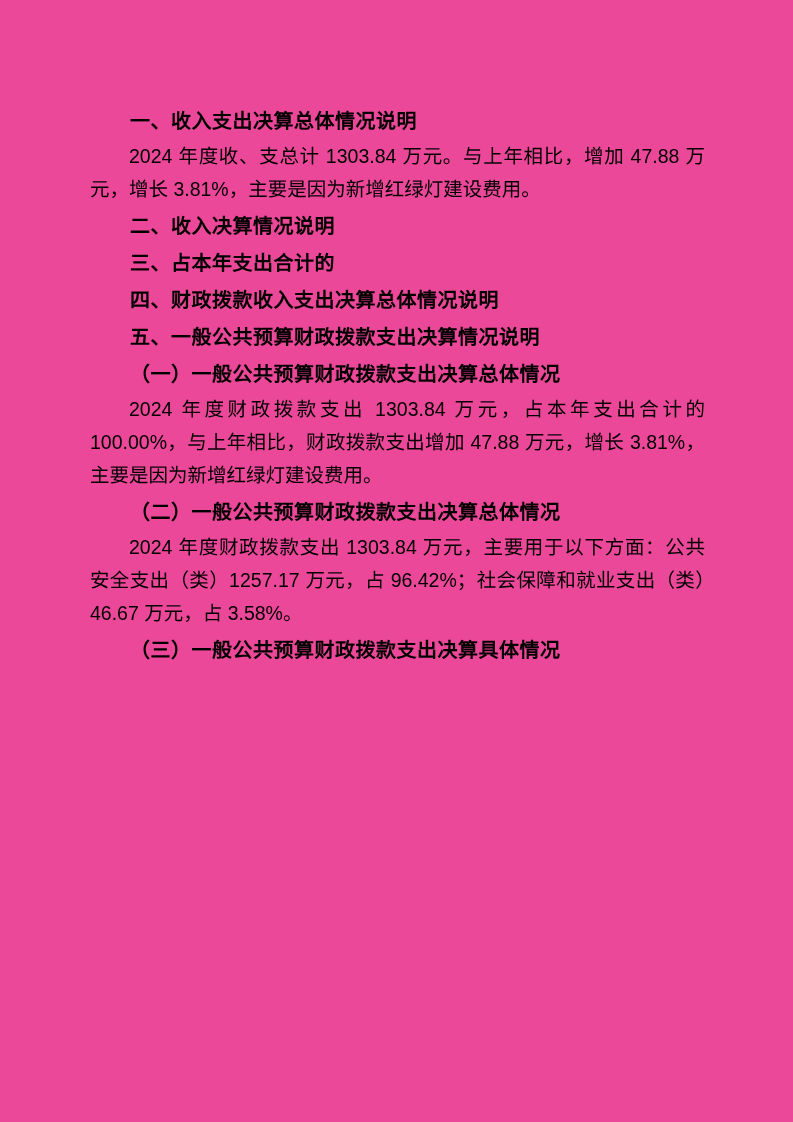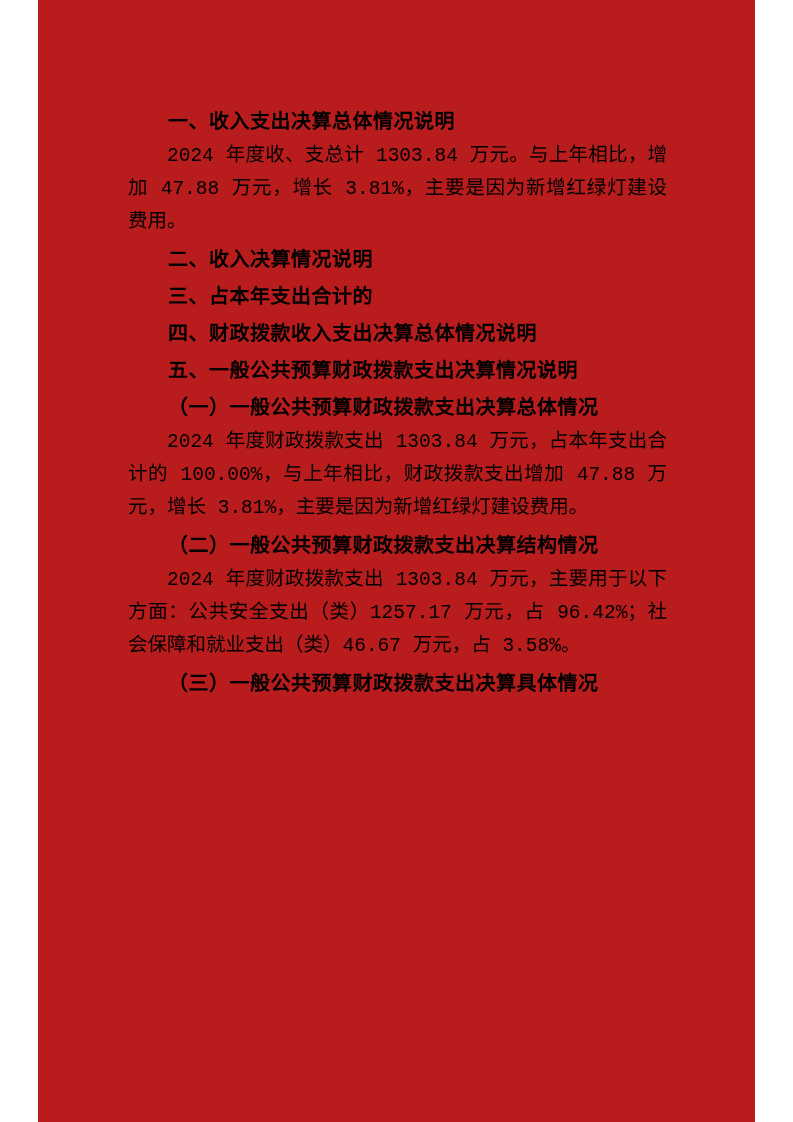--- a/index.html
+++ b/index.html
@@ -2,43 +2,43 @@
 <html lang="zh-CN"><head>
 <meta charset="utf-8">
 <style>
   html, body {
     margin: 0;
     padding: 0;
     background: #ffffff;
   }
   .page {
     position: relative;
-    width: 717px;
+    width: 793px;
     height: 1122px;
     margin: 0 auto;
-    background: #b91c1c;
+    background: #ec4899;
     overflow: hidden;
     color: #000000;
   }
   .content {
     padding: 101px 88px 0 90px;
   }
   .section { margin: 0; padding: 0; }
   .sec-heading {
     font-family: "Liberation Sans", "DejaVu Sans", sans-serif;
     font-weight: bold;
     font-size: 20px;
     line-height: 33px;
     margin: 4px 0 0 0;
     text-indent: 2em;
     letter-spacing: 0.5px;
     color: #000000;
   }
   .sec-paragraph {
-    font-family: Liberation Mono, monospace;
+    font-family: Liberation Sans, sans-serif;
     font-size: 19.5px;
     line-height: 33px;
     margin: 2px 0 0 0;
     text-indent: 2em;
     text-align: justify;
     text-justify: inter-ideograph;
     color: #000000;
   }
 </style>
 </head>
@@ -67,21 +67,21 @@
     <div class="section">
       <h2 class="sec-heading">五、一般公共预算财政拨款支出决算情况说明</h2>
     </div>
 
     <div class="section">
       <h2 class="sec-heading">（一）一般公共预算财政拨款支出决算总体情况</h2>
       <p class="sec-paragraph">2024 年度财政拨款支出 1303.84 万元，占本年支出合计的 100.00%，与上年相比，财政拨款支出增加 47.88 万元，增长 3.81%，主要是因为新增红绿灯建设费用。</p>
     </div>
 
     <div class="section">
-      <h2 class="sec-heading">（二）一般公共预算财政拨款支出决算结构情况</h2>
+      <h2 class="sec-heading">（二）一般公共预算财政拨款支出决算总体情况</h2>
       <p class="sec-paragraph">2024 年度财政拨款支出 1303.84 万元，主要用于以下方面：公共安全支出（类）1257.17 万元，占 96.42%；社会保障和就业支出（类）46.67 万元，占 3.58%。</p>
     </div>
 
     <div class="section">
       <h2 class="sec-heading">（三）一般公共预算财政拨款支出决算具体情况</h2>
     </div>
 
   </div>
 </div>
 

